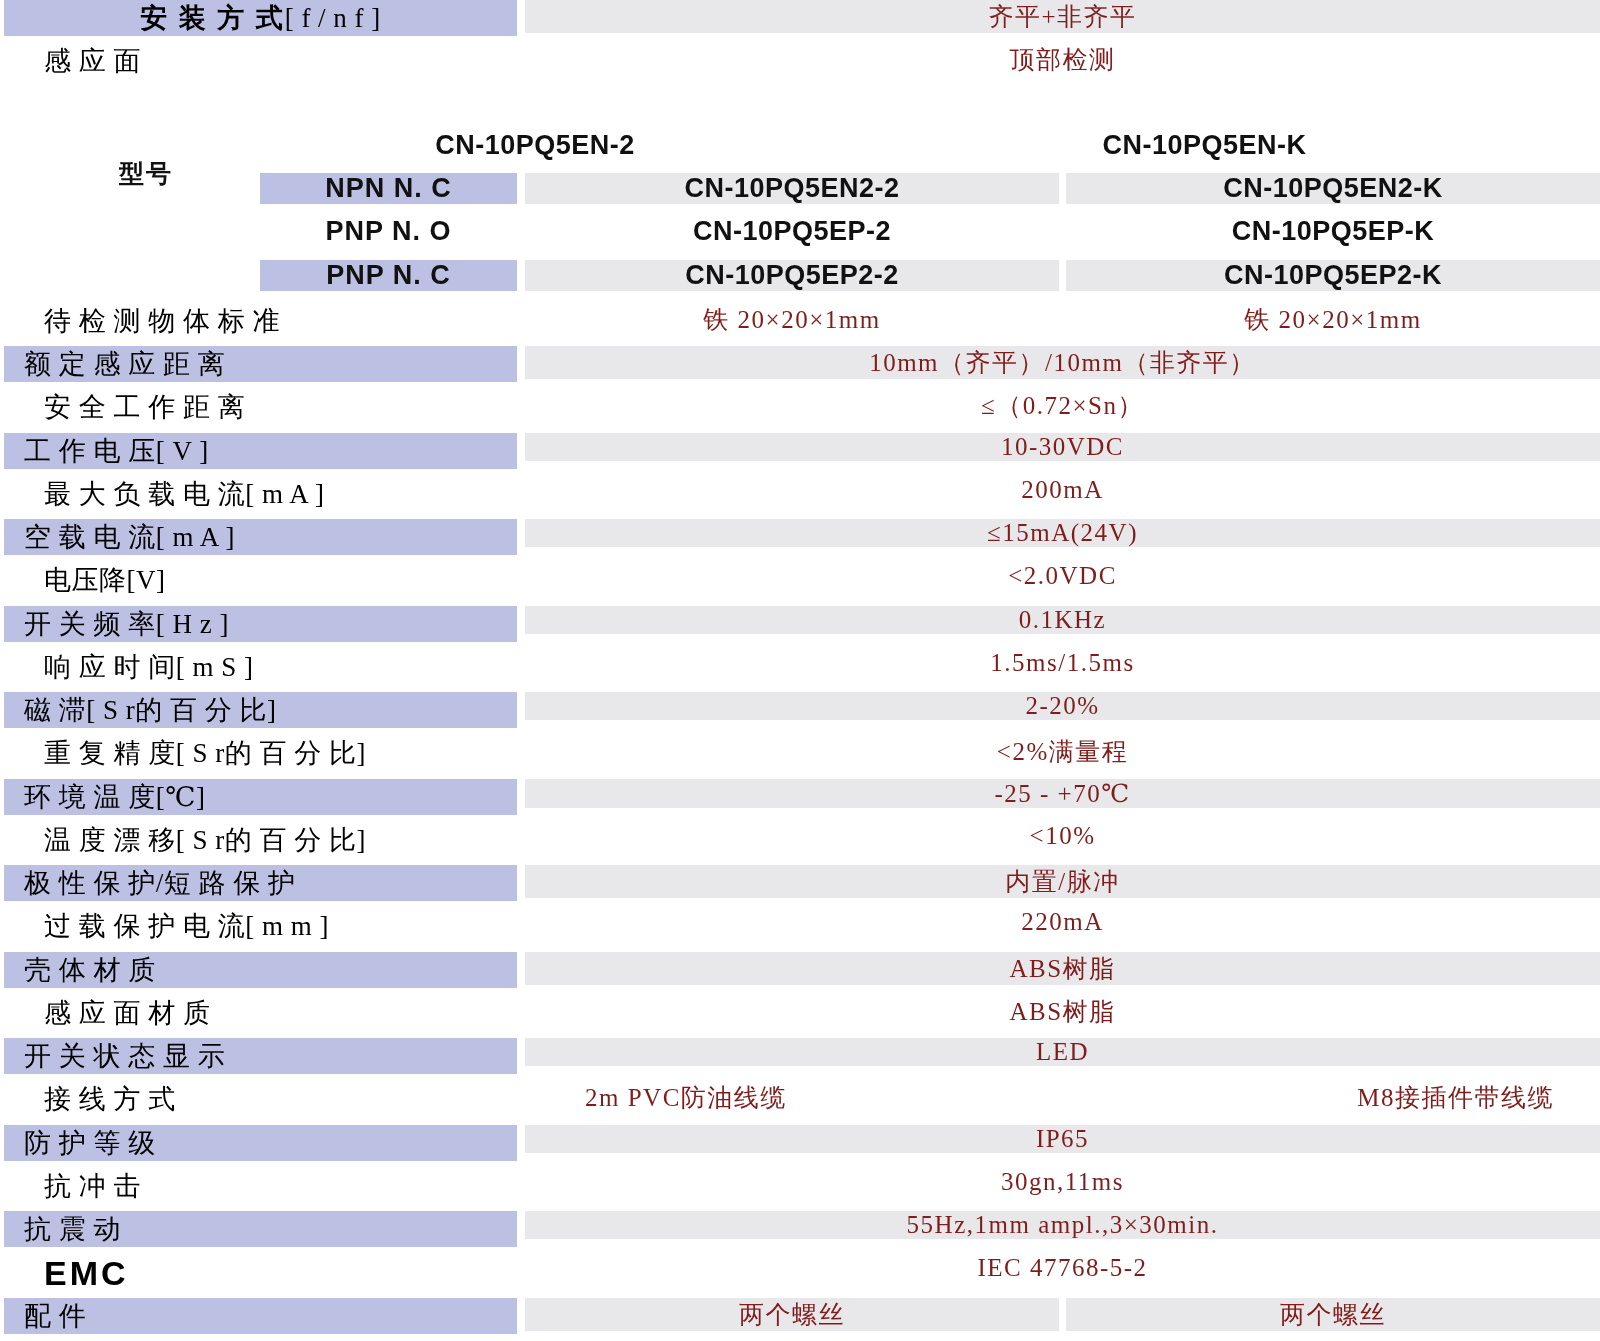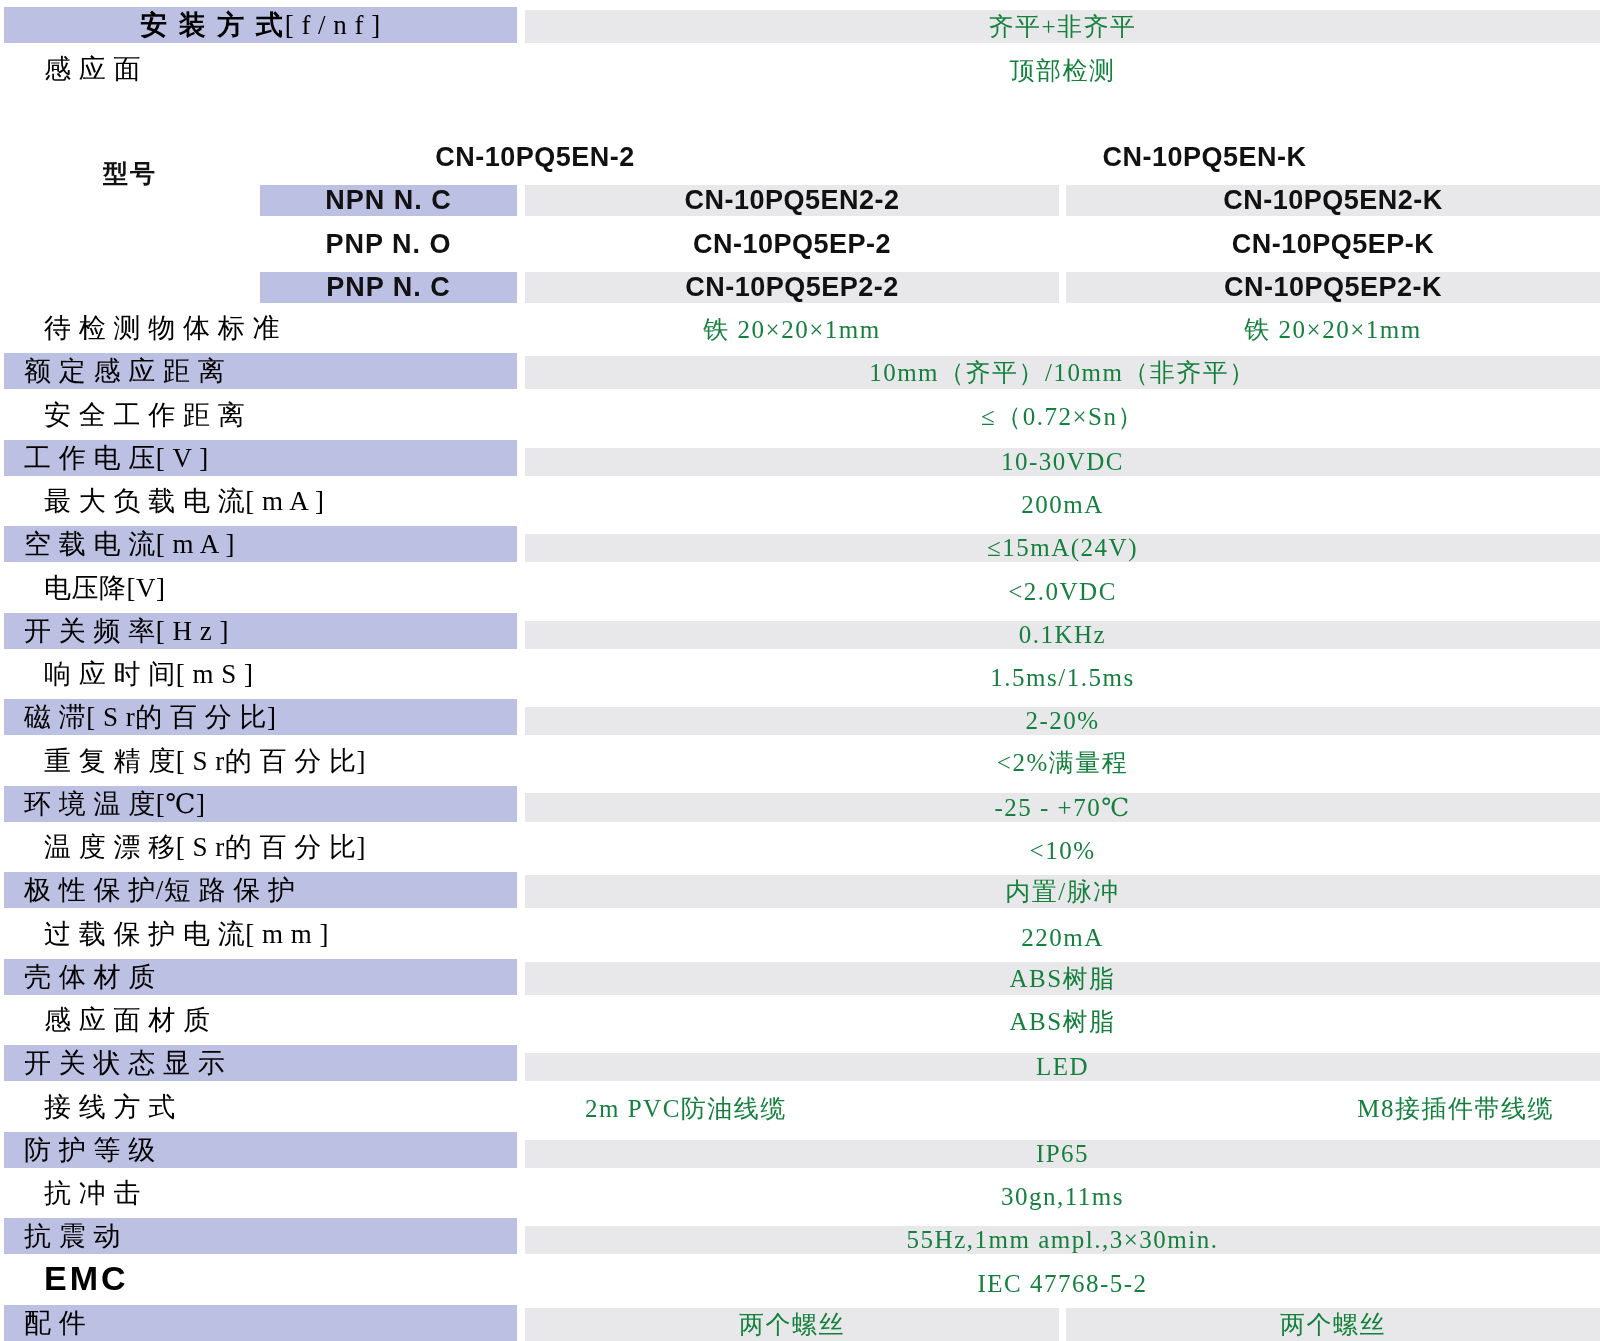--- a/index.html
+++ b/index.html
@@ -3,39 +3,39 @@
 <meta charset="utf-8">
 <style>
   html,body{margin:0;padding:0;background:#fff;}
   #sheet{
     position:relative;
     width:1600px;height:1341px;
     background:#fff;
     font-family:"Liberation Serif","DejaVu Serif",serif;
     overflow:hidden;
   }
-  .row{display:flex;height:43.258px;align-items:flex-end;}
+  .row{display:flex;height:43.258px;align-items:flex-start;}
   
   .lbl{
     width:517px;flex:none;box-sizing:border-box;
     display:flex;align-items:center;
     padding-left:44px;
     font-size:27px;color:#000;letter-spacing:.5px;
     white-space:nowrap;
   }
   .lbl.purple{background:var(--purple);border-left:4px solid #fff;padding-left:20px;}
   .lbl.hdr{justify-content:center;padding-left:0;}
   .hdr .lbl-main{font-family:"Liberation Sans","DejaVu Sans",sans-serif;font-weight:700;letter-spacing:2px;}
   .hdr .lbl-suffix{font-family:"Liberation Serif","DejaVu Serif",serif;font-weight:400;}
   .lbl.sans-lbl{font-family:"Liberation Sans","DejaVu Sans",sans-serif;font-weight:700;letter-spacing:3px;font-size:34px;}
   .gapcol{width:8px;flex:none;background:#fff;}
   
   .val{
     flex:1;display:flex;align-items:center;justify-content:center;
-    font-size:25px;color:#15803d;letter-spacing:1.5px;white-space:nowrap;
+    font-size:25px;color:#7f1d1d;letter-spacing:1.5px;white-space:nowrap;
   }
   .val.gray{background:var(--gray);}
   .valA{width:534px;flex:none;}
   .splitgap{width:7px;flex:none;background:#fff;}
   .valB{flex:1;}
   
   .outer .valA{justify-content:flex-start;padding-left:60px;box-sizing:border-box;}
   .outer .valB{justify-content:flex-end;padding-right:46px;box-sizing:border-box;}
   
   .model-wrap{position:relative;}
@@ -44,21 +44,21 @@
     width:257px;flex:none;display:flex;align-items:center;justify-content:center;
     font-family:"Liberation Sans","DejaVu Sans",sans-serif;font-weight:700;
     font-size:27px;color:#111;letter-spacing:1px;white-space:nowrap;
   }
   .sub.purple{background:var(--purple);}
   .model-name{
     font-family:"Liberation Sans","DejaVu Sans",sans-serif;font-weight:700;
     font-size:27px;color:#111;letter-spacing:.5px;
   }
   .model-label{
-    position:absolute;left:0;top:0;width:260px;height:50%;
+    position:absolute;left:16px;top:0;width:260px;height:50%;
     display:flex;align-items:center;justify-content:center;
     font-family:Liberation Sans, sans-serif;font-weight:700;
     font-size:25px;color:#111;letter-spacing:2px;
   }
 </style>
 </head>
 <body>
 
 <div id="sheet" style="--purple: #bcc0e2; --gray: #e8e8ea;">
     <div class="row">

